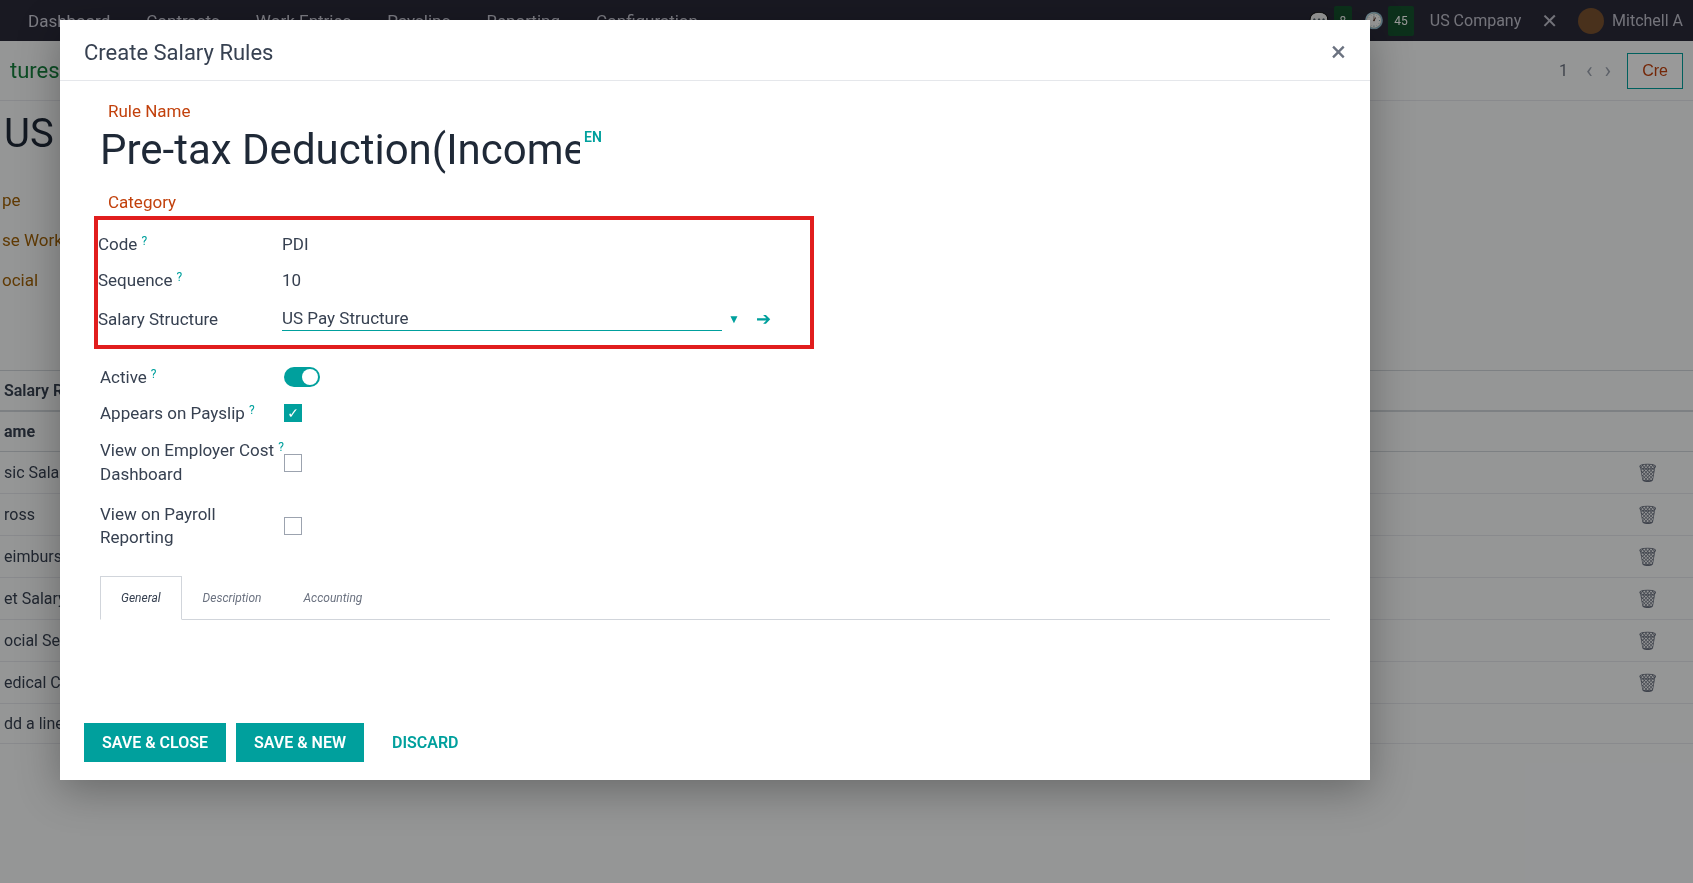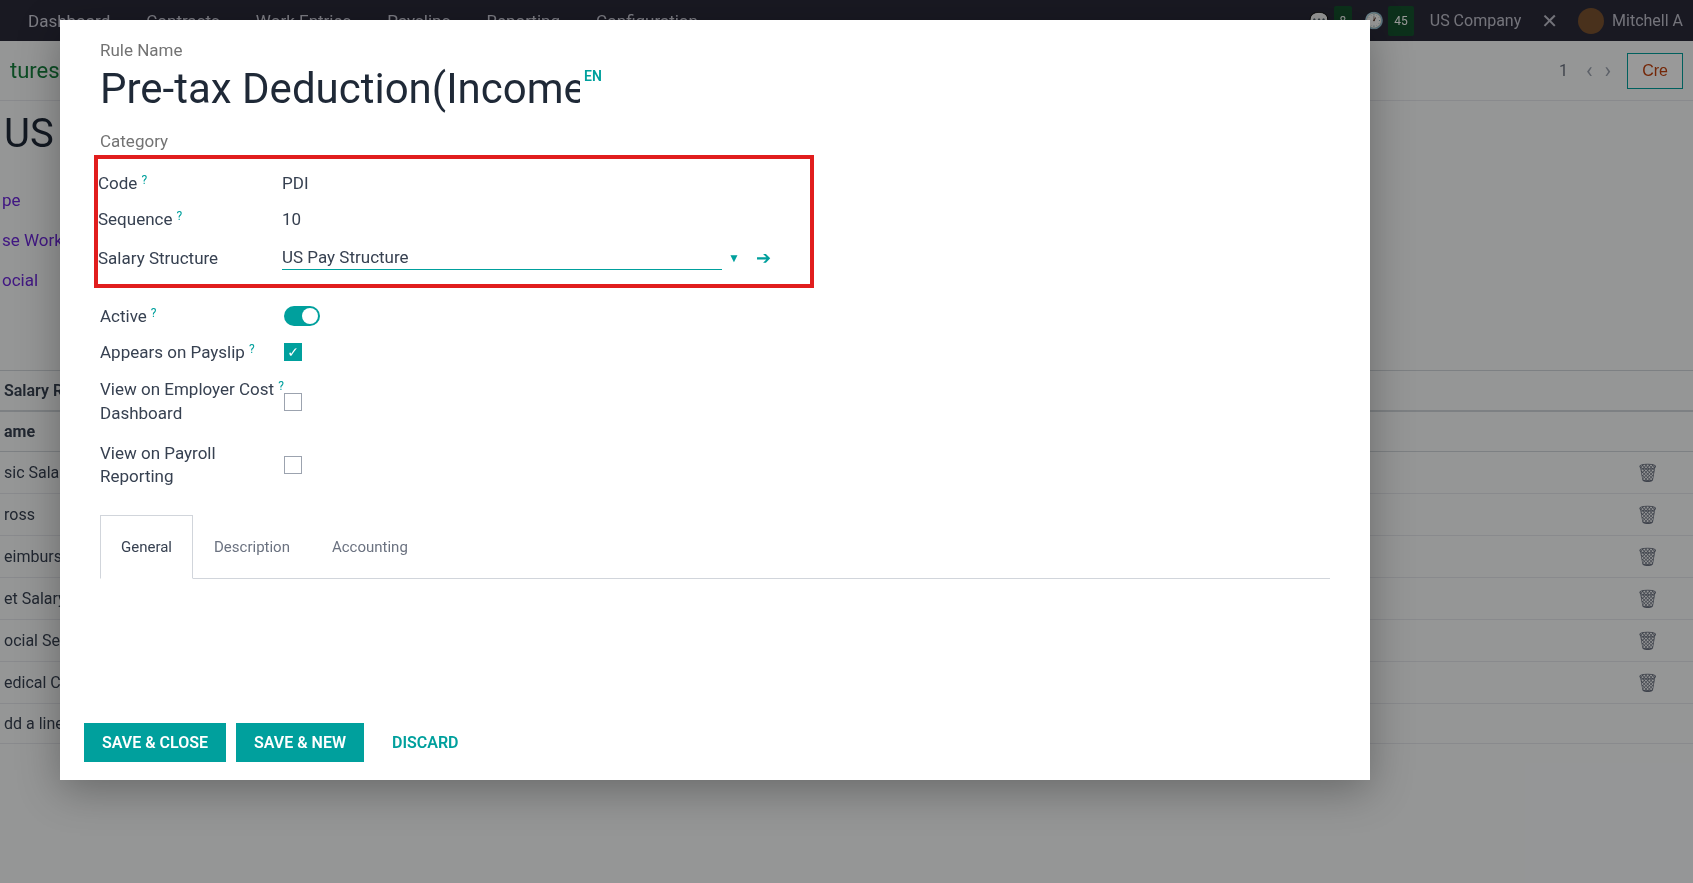--- a/index.html
+++ b/index.html
@@ -19,21 +19,21 @@
   .bg-breadcrumb-row { position: absolute; top: 41px; left: 0; right: 0; height: 60px; display: flex; align-items: center; padding: 0 10px; border-bottom: 1px solid #e5e7eb; }
   .bg-breadcrumb-row .crumb { color: #15803d; font-size: 22px; }
   .bg-breadcrumb-row .spacer { flex: 1; }
   .bg-breadcrumb-row .pager { color: #6b7280; font-size: 16px; margin-right: 12px; }
   .bg-breadcrumb-row .chev { color: #9ca3af; font-size: 22px; margin: 0 6px; }
   .bg-breadcrumb-row .create-btn { border: 1px solid #00a09d; color: #c2410c; background: #fff; padding: 8px 14px; font-size: 16px; margin-left: 10px; }
   
   .bg-title { position: absolute; top: 110px; left: 0; font-size: 40px; color: #1f2937; padding-left: 4px; }
   
   .bg-left-labels { position: absolute; top: 180px; left: 0; width: 70px; }
-  .bg-left-labels div { font-size: 17px; color: #6d28d9; padding: 10px 0 10px 2px; }
+  .bg-left-labels div { font-size: 17px; color: #a16207; padding: 10px 0 10px 2px; }
   
   .bg-table { position: absolute; top: 370px; left: 0; right: 0; }
   .bg-table-header { border-top: 1px solid #d1d5db; border-bottom: 1px solid #d1d5db; padding: 10px 4px; font-weight: 600; font-size: 16px; }
   .bg-table-row { display: flex; align-items: center; border-bottom: 1px solid #e5e7eb; padding: 10px 4px; font-size: 16px; }
   .bg-table-row .label { flex: 1; color: #374151; }
   .bg-table-row .trash { color: #6b7280; font-size: 18px; margin-right: 30px; }
   
   
   .overlay { position: absolute; inset: 0; background: rgba(0,0,0,0.4); }
   
@@ -41,21 +41,21 @@
   .modal { position: absolute; top: 20px; left: 60px; width: 1310px; height: 760px; background: #fff; box-shadow: 0 10px 40px rgba(0,0,0,0.3); display: flex; flex-direction: column; }
   .modal-header { display: flex; align-items: center; padding: 18px 24px 14px 24px; border-bottom: 1px solid #e5e7eb; }
   .modal-title { font-size: 22px; color: #374151; flex: 1; }
   .close-btn { font-size: 28px; color: #6b7280; cursor: pointer; line-height: 1; }
   
   .modal-body { flex: 1; overflow-y: auto; padding: 20px 40px 20px 40px; position: relative; }
   .modal-body::-webkit-scrollbar { width: 16px; }
   .modal-body::-webkit-scrollbar-track { background: #f1f1f1; }
   .modal-body::-webkit-scrollbar-thumb { background: #c1c1c1; }
   
-  .field-label { font-size: 17px; color: #737373; margin-bottom: 4px; }
+  .field-label { font-size: 17px; color: #c2410c; margin-bottom: 4px; margin-left: 8px; }
   .big-input-wrap { display: flex; align-items: flex-start; margin-bottom: 18px; }
   .big-input { font-size: 42px; color: #1f2937; border: none; outline: none; width: 480px; font-family: inherit; white-space: nowrap; overflow: hidden; }
   .lang-badge { color: #00a09d; font-size: 14px; font-weight: 600; margin-left: 4px; margin-top: 4px; cursor: pointer; }
   
   .category-value { font-size: 26px; color: #1f2937; margin-bottom: 14px; }
   
   .highlight-box { border: 4px solid #e11d1d; padding: 6px 10px 6px 0; margin-left: -6px; margin-bottom: 10px; width: 720px; }
   
   .form-row { display: flex; align-items: center; padding: 8px 0; }
   .form-row .lbl { width: 184px; font-size: 17px; color: #374151; display: flex; align-items: flex-start; }
@@ -65,21 +65,21 @@
   .form-row .dd-caret { color: #00a09d; font-size: 12px; margin-left: 6px; cursor: pointer; }
   .form-row .ext-arrow { color: #00a09d; font-size: 18px; margin-left: 16px; cursor: pointer; }
   
   .toggle { width: 36px; height: 20px; background: #00a09d; border-radius: 10px; position: relative; cursor: pointer; }
   .toggle::after { content: ''; position: absolute; right: 2px; top: 2px; width: 16px; height: 16px; background: #fff; border-radius: 50%; }
   
   .checkbox { width: 18px; height: 18px; border: 1px solid #9ca3af; display: inline-flex; align-items: center; justify-content: center; cursor: pointer; }
   .checkbox.checked { background: #00a09d; border-color: #00a09d; color: #fff; font-size: 14px; }
   
   .tabs { display: flex; margin-top: 18px; border-bottom: 1px solid #d1d5db; }
-  .tab { padding: 22px 20px; font-size: 15px; color: #6b7280; cursor: pointer; border: 1px solid transparent; border-bottom: none; }
+  .tab { padding: 14px 20px; font-size: 12px; color: #6b7280; cursor: pointer; border: 1px solid transparent; border-bottom: none; font-style: italic; }
   .tab.active { color: #374151; border-color: #d1d5db; border-bottom: 1px solid #fff; margin-bottom: -1px; background: #fff; }
   
   .modal-footer { padding: 18px 24px; display: flex; align-items: center; gap: 10px; }
   .btn { padding: 10px 18px; font-size: 16px; font-weight: 600; border: none; cursor: pointer; font-family: inherit; }
   .btn-primary { background: #00a09d; color: #fff; }
   .btn-link { background: transparent; color: #00a09d; }
 </style>
 </head>
 <body>
 
@@ -148,20 +148,24 @@
       </div>
     <div class="bg-table-row">
         <span class="label">dd a line</span>
       </div>
   </div>
 </div>
 
 <div class="overlay"></div>
 
 <div class="modal">
+  <div class="modal-header">
+    <span class="modal-title">Create Salary Rules</span>
+    <span class="close-btn">×</span>
+  </div>
 
   <div class="modal-body">
     <div class="field-label">Rule Name</div>
     <div class="big-input-wrap">
       <input class="big-input" value="Pre-tax Deduction(Income" style="">
       <span class="lang-badge">EN</span>
     </div>
 
     <div class="field-label">Category</div>
 

